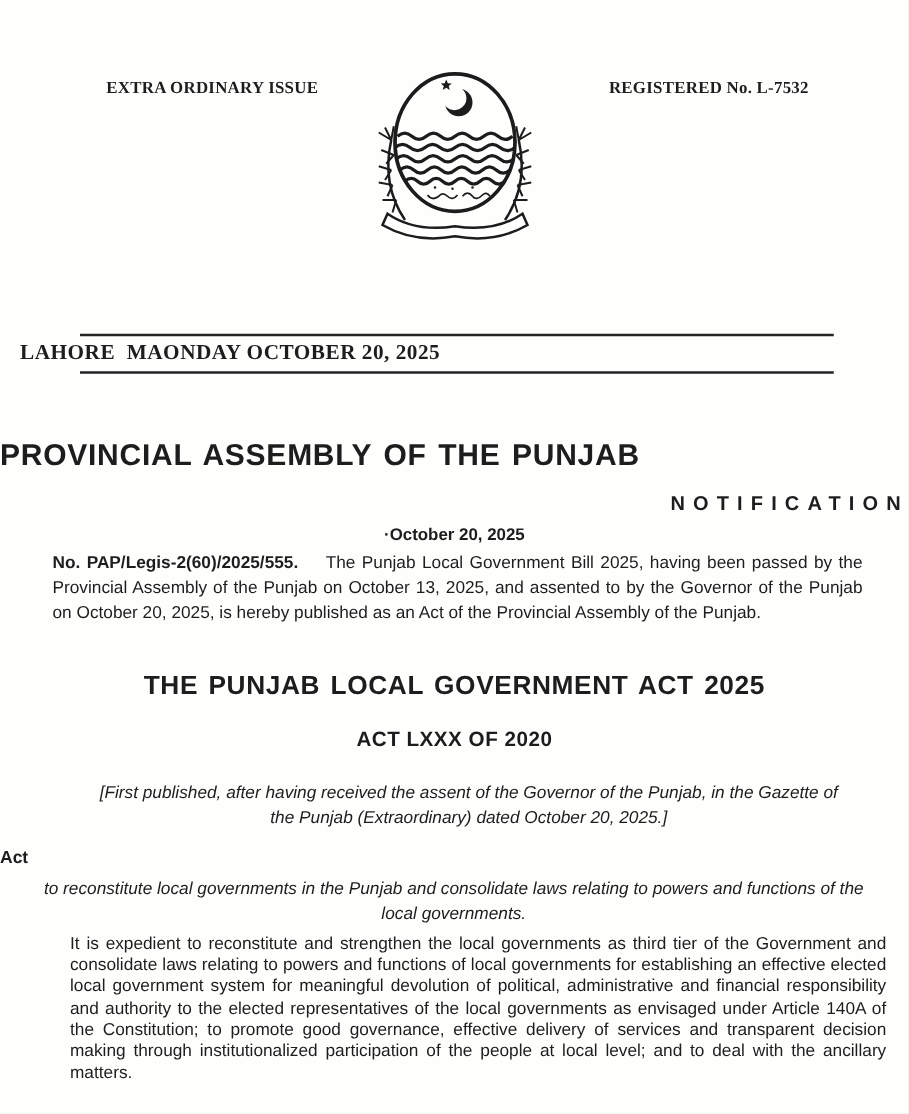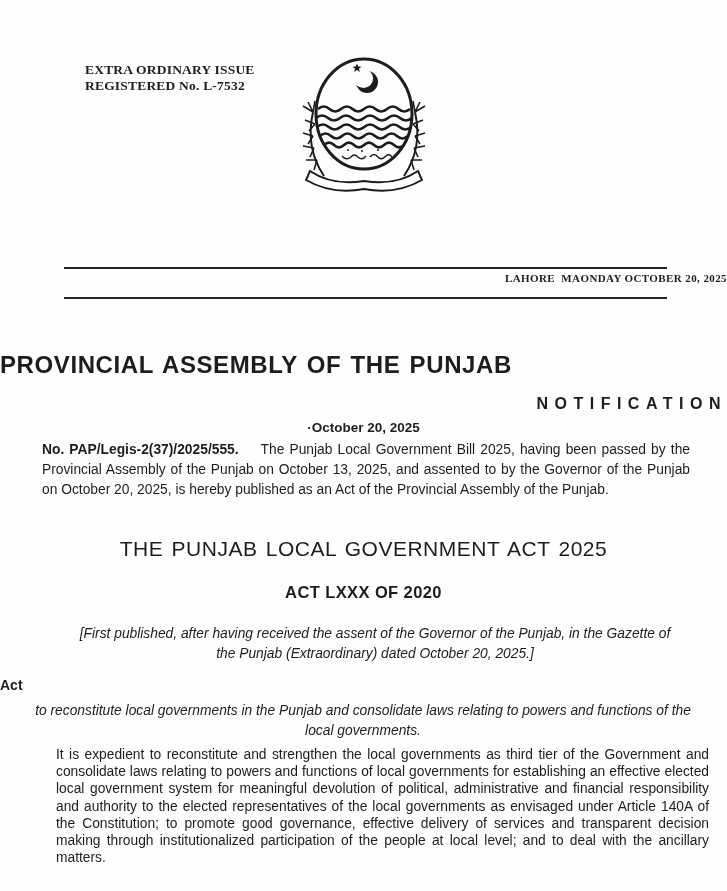--- a/index.html
+++ b/index.html
@@ -6,41 +6,41 @@
   .page{
     position:relative;width:727px;height:891px;margin:0 auto;
     background:#fefefd;color:#1d1d1d;overflow:hidden;
     font-family:"Liberation Sans",sans-serif;
   }
   
   .hdr{
     position:absolute;top:62px;left:85px;right:80px;
     display:flex;justify-content:space-between;
     font-family:"Liberation Serif",serif;font-weight:bold;
-    font-size:13.5px;letter-spacing:.2px;flex-direction:column;
+    font-size:13.5px;letter-spacing:.2px;
   }
   
   .emblem{position:absolute;top:54px;left:50%;transform:translateX(-50%);}
   
   .masthead{position:absolute;top:181px;left:0;right:0;text-align:center;}
   .gz-title{
     font-family:"DejaVu Serif",serif;font-weight:bold;font-size:43px;
     letter-spacing:2px;word-spacing:16px;line-height:1.1;
   }
   .gz-sub{
     font-family:"Liberation Serif",serif;font-weight:bold;
     font-size:15px;letter-spacing:1.4px;margin-top:5px;
   }
   .rule{position:absolute;left:64px;right:60px;height:2px;background:#252525;}
   .rule-1{top:267px;}
   .rule-2{top:297px;}
   .dateline{
-    position:absolute;top:272px;left:0;right:0;text-align:right;
-    font-family:"Liberation Serif",serif;font-weight:bold;font-size:11px;
-    letter-spacing:.4px;white-space:pre;
+    position:absolute;top:272px;left:0;right:0;text-align:left;
+    font-family:"Liberation Serif",serif;font-weight:bold;font-size:17px;
+    letter-spacing:.4px;white-space:pre;padding-left:16px;
   }
   
   .assembly{
     position:absolute;top:351px;left:0;right:0;text-align:left;
     font-weight:bold;font-size:24px;letter-spacing:.6px;word-spacing:2px;
   }
   .notif-heading{
     position:absolute;top:395px;left:14px;right:0;text-align:right;
     font-weight:bold;font-size:16px;letter-spacing:6.5px;
   }
@@ -48,21 +48,21 @@
     position:absolute;top:420px;left:0;right:0;text-align:center;
     font-weight:bold;font-size:13.5px;
   }
   .para1{
     position:absolute;top:440px;left:42px;width:648px;
     font-size:13.8px;line-height:19.8px;text-align:justify;margin:0;
   }
   .para1 b{margin-right:22px;}
   .act-title{
     position:absolute;top:537px;left:0;right:0;text-align:center;
-    font-weight:normal;font-size:21px;letter-spacing:.5px;word-spacing:2px;
+    font-weight:bold;font-size:21px;letter-spacing:.5px;word-spacing:2px;
   }
   .act-no{
     position:absolute;top:583px;left:0;right:0;text-align:center;
     font-weight:bold;font-size:16.5px;letter-spacing:.4px;
   }
   .pub-note{
     position:absolute;top:612px;left:63px;width:600px;text-align:center;
     font-style:italic;font-size:13.8px;line-height:19.5px;margin:12px;
   }
   .an-word{position:absolute;top:657px;left:0;right:0;text-align:center;font-weight:bold;font-size:14px;}
@@ -129,21 +129,21 @@
 
   <div class="rule rule-1"></div>
   <div class="dateline">LAHORE  MAONDAY OCTOBER 20, 2025</div>
   <div class="rule rule-2"></div>
 
   <div class="assembly">PROVINCIAL ASSEMBLY OF THE PUNJAB</div>
   <div class="notif-heading">NOTIFICATION</div>
   <div class="notif-date">·October 20, 2025</div>
 
   <p class="para1">
-    <b>No. PAP/Legis-2(37)/2025/555.</b><span>The Punjab Local Government Bill 2025, having been passed by the Provincial Assembly of the Punjab on October 13, 2025, and assented to by the Governor of the Punjab on October 20, 2025, is hereby published as an Act of the Provincial Assembly of the Punjab.</span>
+    <b>No. PAP/Legis-2(60)/2025/555.</b><span>The Punjab Local Government Bill 2025, having been passed by the Provincial Assembly of the Punjab on October 13, 2025, and assented to by the Governor of the Punjab on October 20, 2025, is hereby published as an Act of the Provincial Assembly of the Punjab.</span>
   </p>
 
   <div class="act-title">THE PUNJAB LOCAL GOVERNMENT ACT 2025</div>
   <div class="act-no">ACT LXXX OF 2020</div>
 
   <p class="pub-note">[First published, after having received the assent of the Governor of the Punjab, in the Gazette of the Punjab (Extraordinary) dated October 20, 2025.]</p>
 
   <div class="act-word">Act</div>
 
   <p class="long-title">to reconstitute local governments in the Punjab and consolidate laws relating to powers and functions of the local governments.</p>

